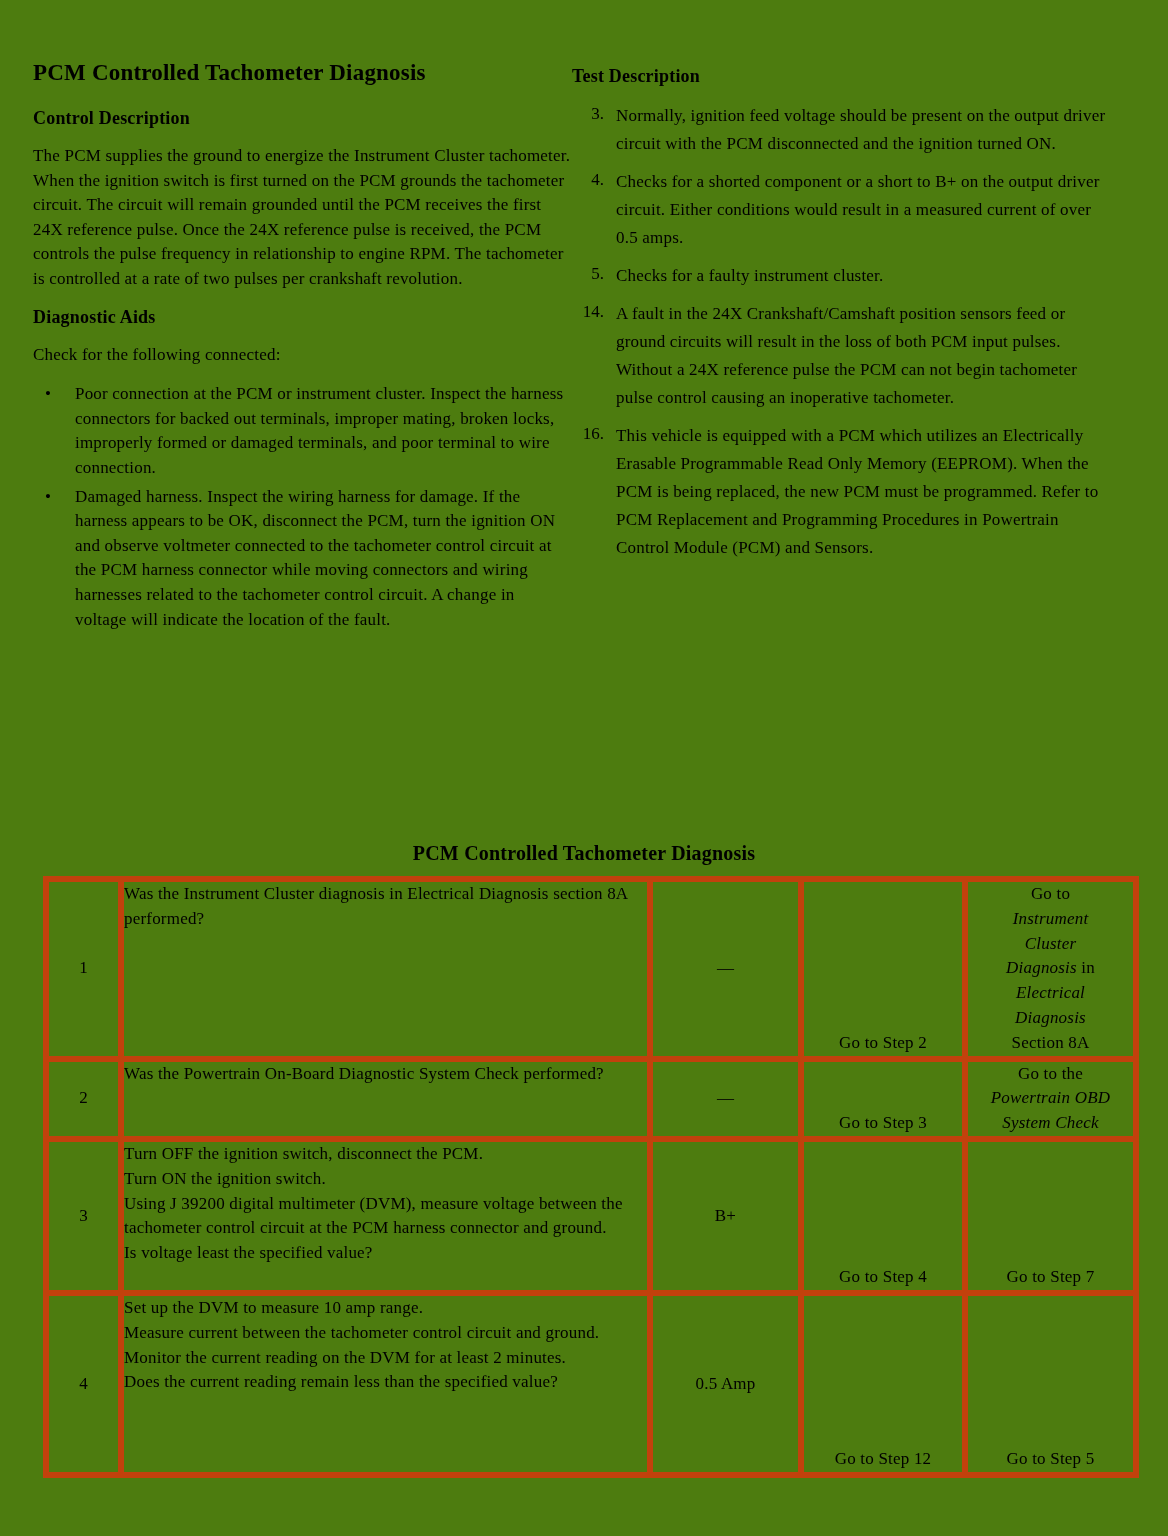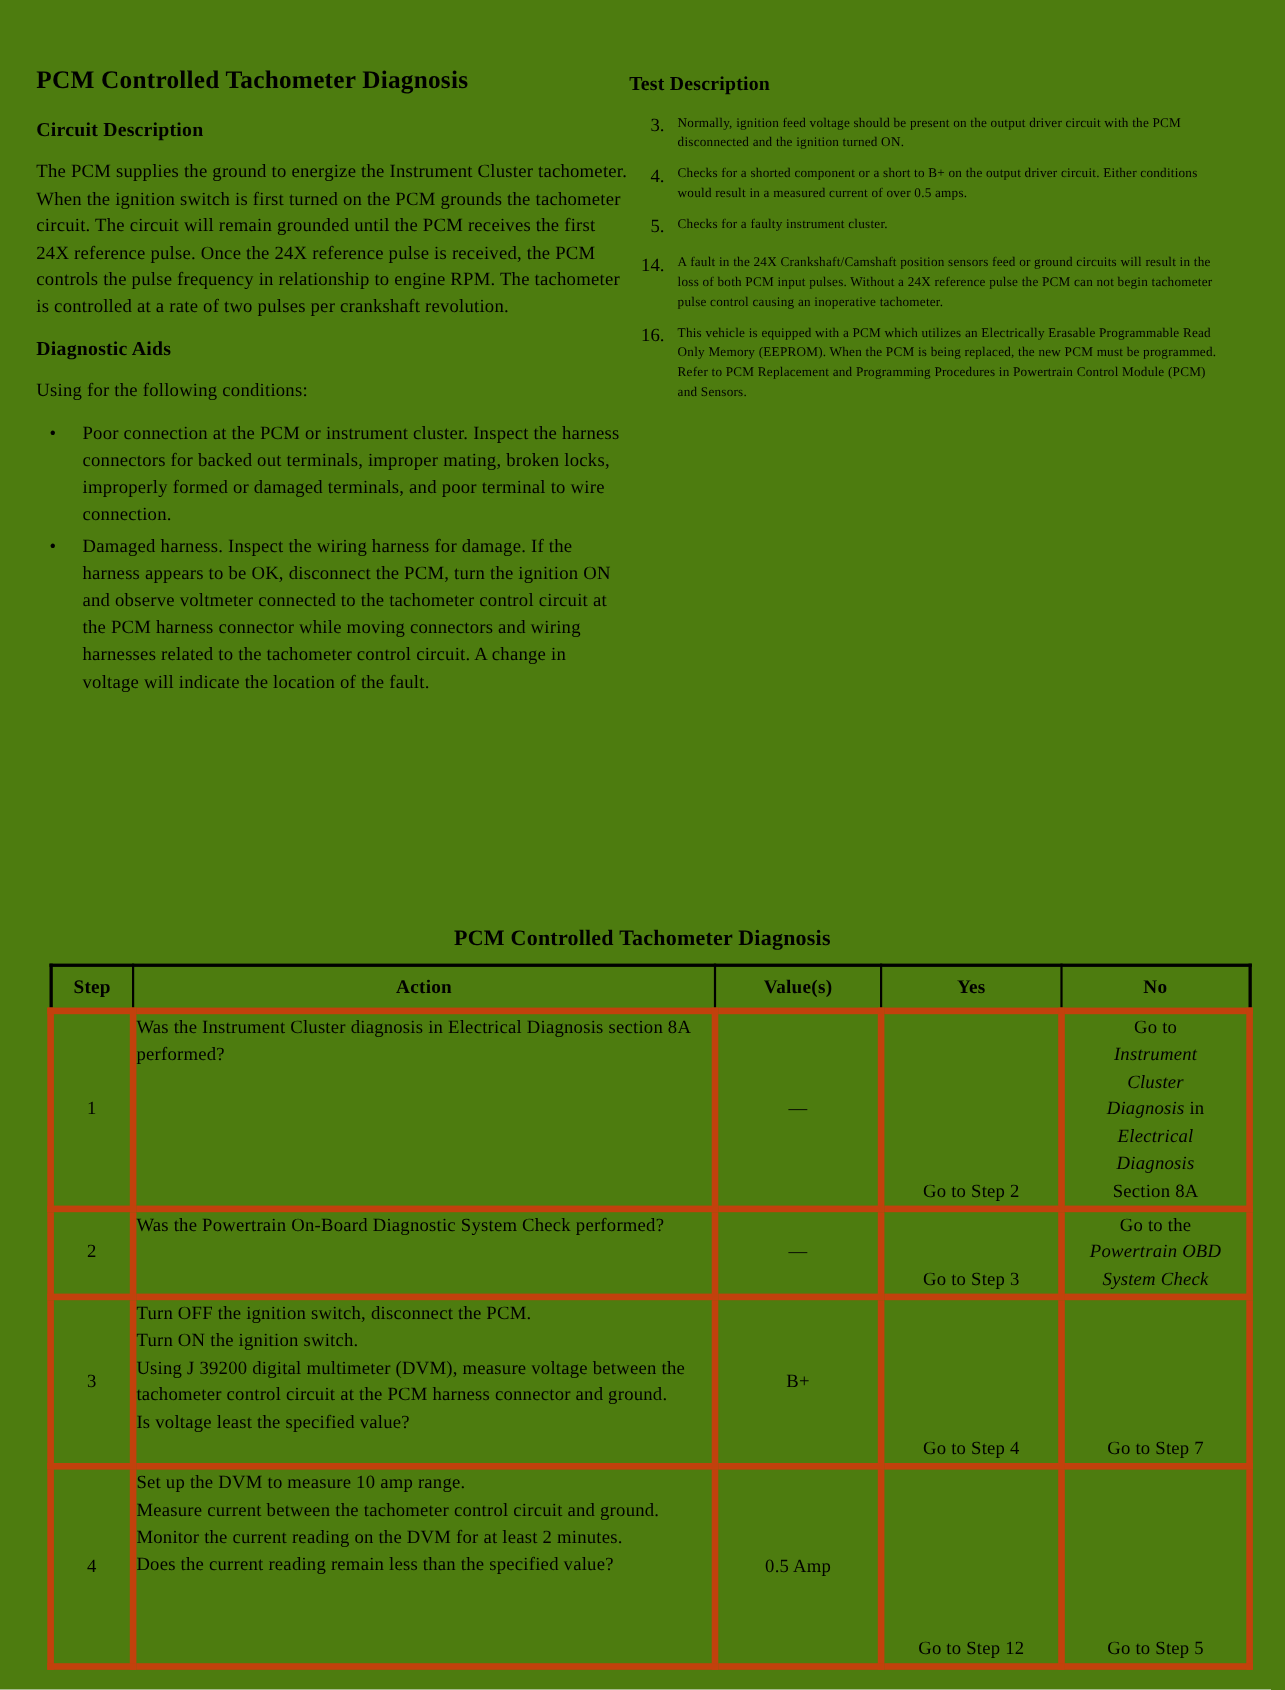--- a/index.html
+++ b/index.html
@@ -37,21 +37,21 @@
   .bullet .btxt {
     font-size:17px; line-height:24.6px; letter-spacing:0.2px;
     width:495px;
   }
   .titem { display:flex; margin:0 0 10px 0; }
   .tnum {
     flex:none; width:32px; text-align:right; margin-right:12px;
     font-size:17px; line-height:24.6px;
   }
   .ttxt {
-    font-size:12px; line-height:18px; letter-spacing:0.2px;
+    font-size:17px; line-height:28px; letter-spacing:0.2px;
     width:494px;
   }
 
   .tbl-block { position:absolute; left:0; top:842px; width:1168px; }
   .tbl-title {
     text-align:center; font-size:20px; font-weight:bold;
     letter-spacing:0.2px; margin:0 0 11px 0;
   }
   table.diag {
     border-collapse:collapse; table-layout:fixed;
@@ -75,25 +75,25 @@
   .i { font-style:italic; }
 </style>
 </head>
 <body>
 
 <div class="page">
 
   <div class="col col-left">
     <div class="h1">PCM Controlled Tachometer Diagnosis</div>
 
-    <div class="h2">Circuit Description</div>
+    <div class="h2">Control Description</div>
     <div class="para">The PCM supplies the ground to energize the Instrument Cluster tachometer. When the ignition switch is first turned on the PCM grounds the tachometer circuit. The circuit will remain grounded until the PCM receives the first 24X reference pulse. Once the 24X reference pulse is received, the PCM controls the pulse frequency in relationship to engine RPM. The tachometer is controlled at a rate of two pulses per crankshaft revolution.</div>
 
     <div class="h2">Diagnostic Aids</div>
-    <div class="para">Using for the following conditions:</div>
+    <div class="para">Check for the following connected:</div>
 
     <div class="bullet">
       <span class="dot">•</span>
       <span class="btxt">Poor connection at the PCM or instrument cluster. Inspect the harness connectors for backed out terminals, improper mating, broken locks, improperly formed or damaged terminals, and poor terminal to wire connection.</span>
     </div>
     <div class="bullet">
       <span class="dot">•</span>
       <span class="btxt">Damaged harness. Inspect the wiring harness for damage. If the harness appears to be OK, disconnect the PCM, turn the ignition ON and observe voltmeter connected to the tachometer control circuit at the PCM harness connector while moving connectors and wiring harnesses related to the tachometer control circuit. A change in voltage will indicate the location of the fault.</span>
     </div>
   </div>
@@ -128,27 +128,20 @@
 
     <table class="diag">
       <colgroup>
         <col style="width:75px">
           <col style="width:529px">
           <col style="width:151px">
           <col style="width:164px">
           <col style="width:171px">
       </colgroup>
       <tbody>
-          <tr>
-        <th>Step</th>
-        <th>Action</th>
-        <th>Value(s)</th>
-        <th>Yes</th>
-        <th>No</th>
-      </tr>
 
       <tr style="height:173px">
         <td class="step">1</td>
         <td class="action">
           <div>Was the Instrument Cluster diagnosis in Electrical Diagnosis section 8A performed?</div>
         </td>
         <td class="value">—</td>
         <td class="goto">Go to Step 2</td>
         <td class="no-top">
           <div>Go to</div>

